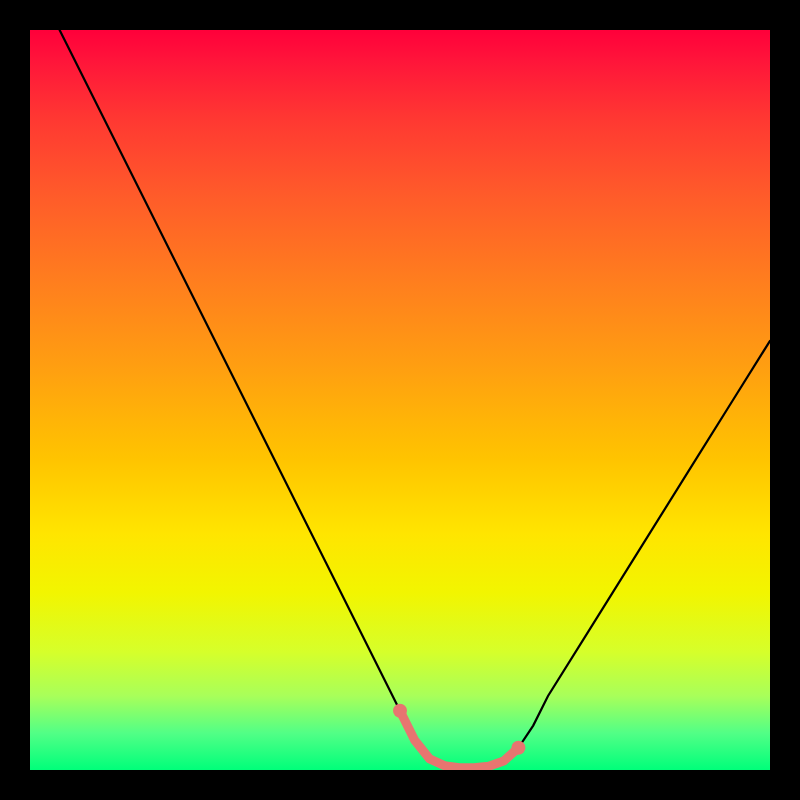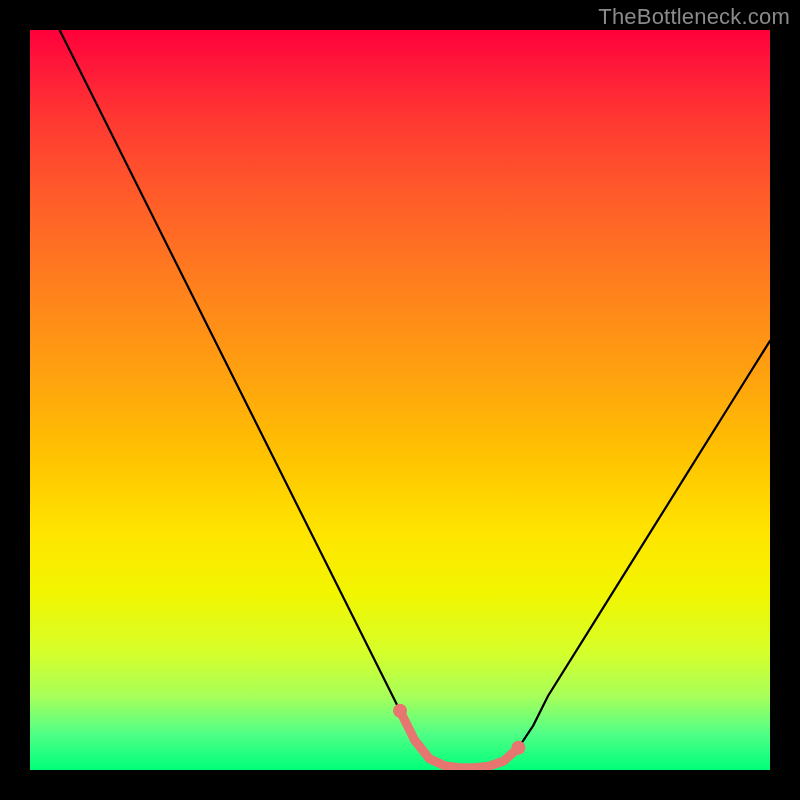--- a/index.html
+++ b/index.html
@@ -67,21 +67,20 @@
     left: 0;
     width: 100%;
     height: 100%;
   }
 </style>
 </head>
 <body>
 
 <div class="frame">
 
-  <div class="watermark">TheBottleneck.com</div>
 
   <div class="plot-area">
     <div class="gradient-fill"></div>
 
     <svg class="curve" viewBox="0 0 740 740" preserveAspectRatio="none">
       <path id="main-curve" fill="none" stroke="#000" stroke-width="2.2" stroke-linecap="round" d="M0.0 -59.2 L37.0 14.8 L74.0 88.8 L111.0 162.8 L148.0 236.8 L185.0 310.8 L222.0 384.8 L259.0 458.8 L296.0 532.8 L333.0 606.8 L370.0 680.8 L384.8 710.4 L399.6 728.9 L414.4 735.6 L429.2 737.8 L444.0 737.8 L458.8 736.3 L473.6 731.1 L488.4 717.8 L503.2 695.6 L518.0 666.0 L555.0 606.8 L592.0 547.6 L629.0 488.4 L666.0 429.2 L703.0 370.0 L740.0 310.8"></path>
       <g id="marker-group">
           <path d="M370.0 680.8 L384.8 710.4 L399.6 728.9 L414.4 735.6 L429.2 737.8 L444.0 737.8 L458.8 736.3 L473.6 731.1 L488.4 717.8" fill="none" stroke="#e77570" stroke-width="9" stroke-linecap="round" stroke-linejoin="round"></path>
           <circle cx="370.0" cy="680.8" r="7" fill="#e77570"></circle>
           <circle cx="488.4" cy="717.8" r="7" fill="#e77570"></circle>

